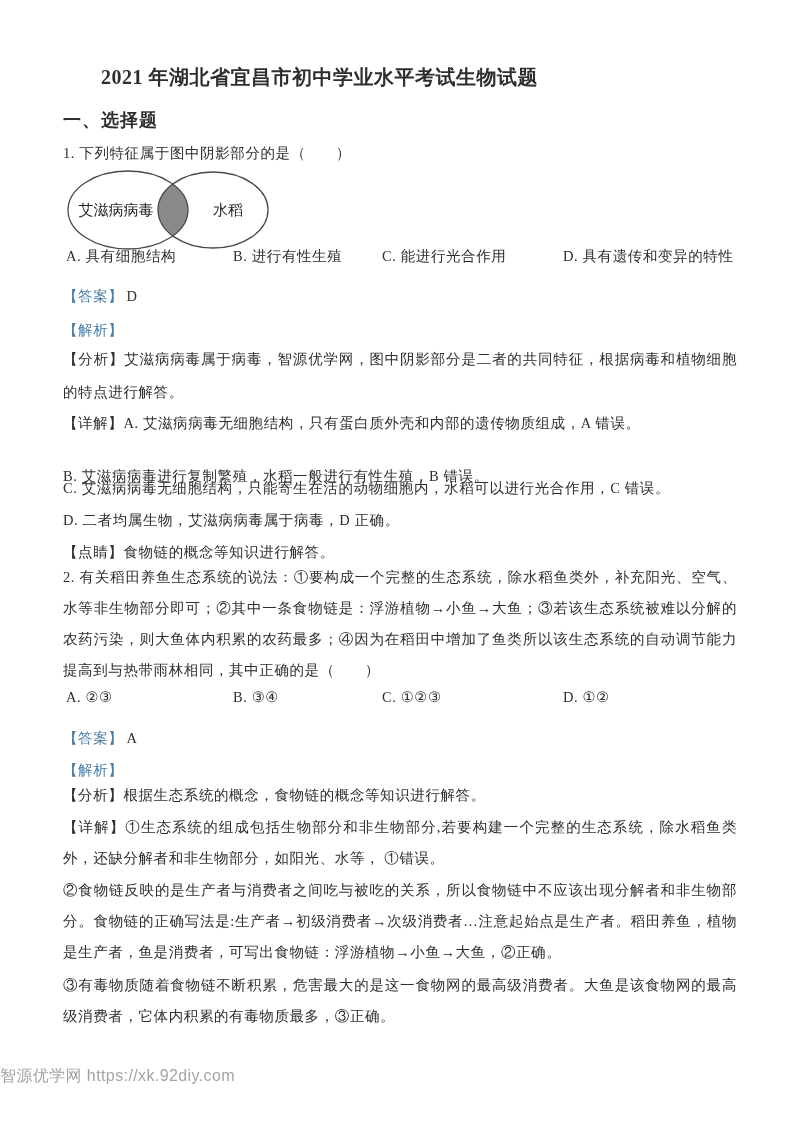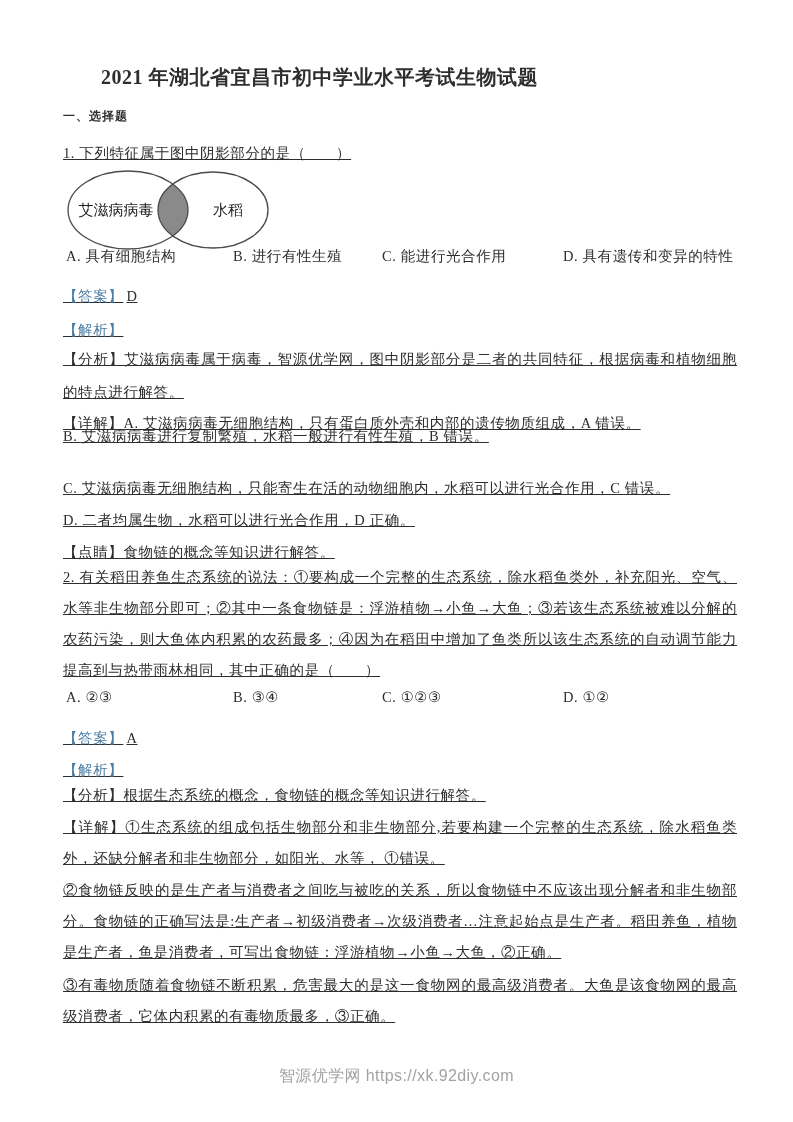--- a/index.html
+++ b/index.html
@@ -19,31 +19,30 @@
   }
   .abs{position:absolute;}
   .doc-title{
     left:0;top:64px;width:639px;
     text-align:center;
     font-size:20px;font-weight:bold;
     letter-spacing:0.5px;
   }
   .section-heading{
     left:63px;top:108px;
-    font-size:12px;font-weight:bold;
+    font-size:18px;font-weight:bold;
     letter-spacing:1px;
   }
   .para{
     left:63px;width:674px;
     font-size:14.5px;
     letter-spacing:0.6px;
     text-align:justify;
     line-height:33px;
     color:var(--ink);
-    text-decoration:underline;
   }
   .lh31{line-height:31px;}
   .opt-row{
     left:66px;width:671px;height:22px;
     font-size:14.5px;letter-spacing:0.6px;text-decoration:underline;
   }
   .opt-row .opt{position:absolute;top:0;white-space:nowrap;}
   .opt-a{left:0;}
   .opt-b{left:167px;}
   .opt-c{left:316px;}
@@ -52,21 +51,21 @@
   .ans-val{margin-left:3px;color:var(--ink);}
   .venn-wrap{left:66px;top:168px;width:204px;height:84px;}
   .venn-outline{fill:none;stroke:#4a4a4a;stroke-width:1.3;}
   .venn-lens{fill:var(--venn-gray);stroke:none;}
   .venn-label{
     font-family:"Liberation Serif","DejaVu Serif",serif;
     font-size:15px;fill:#1d1d1d;text-anchor:middle;
   }
   .footer{
     left:0;top:1066px;width:793px;
-    text-align:center;
+    text-align:left;
     font-family:"Liberation Sans","DejaVu Sans",sans-serif;
     font-size:16px;
     color:var(--footer-gray);
     letter-spacing:0.4px;
   }
 </style>
 </head>
 <body>
 
 <div class="abs doc-title">2021 年湖北省宜昌市初中学业水平考试生物试题</div>
@@ -105,23 +104,23 @@
 <div class="abs para" style="top:280px">
   <span class="blue">【答案】</span><span class="ans-val">D</span>
 </div>
 
 <div class="abs para" style="top:314px">
   <span class="blue">【解析】</span>
 </div>
 
 <div class="abs para" style="top:343px">【分析】艾滋病病毒属于病毒，智源优学网，图中阴影部分是二者的共同特征，根据病毒和植物细胞的特点进行解答。</div>
 <div class="abs para" style="top:407px">【详解】A. 艾滋病病毒无细胞结构，只有蛋白质外壳和内部的遗传物质组成，A 错误。</div>
-<div class="abs para" style="top:420px">B. 艾滋病病毒进行复制繁殖，水稻一般进行有性生殖，B 错误。</div>
+<div class="abs para" style="top:460px">B. 艾滋病病毒进行复制繁殖，水稻一般进行有性生殖，B 错误。</div>
 <div class="abs para" style="top:472px">C. 艾滋病病毒无细胞结构，只能寄生在活的动物细胞内，水稻可以进行光合作用，C 错误。</div>
-<div class="abs para" style="top:504px">D. 二者均属生物，水稻可以进行光合作用，D 正确。</div>
+<div class="abs para" style="top:504px">D. 二者均属生物，艾滋病病毒属于病毒，D 正确。</div>
 <div class="abs para" style="top:536px">【点睛】食物链的概念等知识进行解答。</div>
 
 <div class="abs para lh31" style="top:562px">2. 有关稻田养鱼生态系统的说法：①要构成一个完整的生态系统，除水稻鱼类外，补充阳光、空气、水等非生物部分即可；②其中一条食物链是：浮游植物→小鱼→大鱼；③若该生态系统被难以分解的农药污染，则大鱼体内积累的农药最多；④因为在稻田中增加了鱼类所以该生态系统的自动调节能力提高到与热带雨林相同，其中正确的是（　　）</div>
 
 <div class="abs opt-row" style="top:689px">
   <span class="opt opt-a">A. ②③</span>
   <span class="opt opt-b">B. ③④</span>
   <span class="opt opt-c">C. ①②③</span>
   <span class="opt opt-d">D. ①②</span>
 </div>

